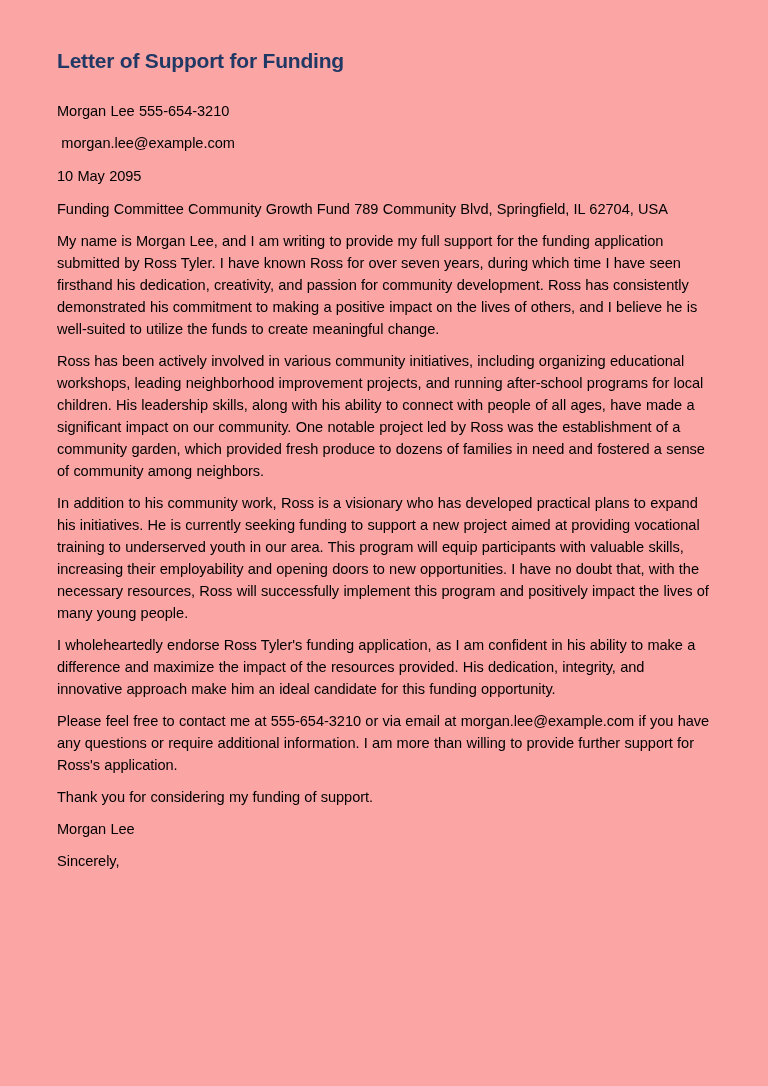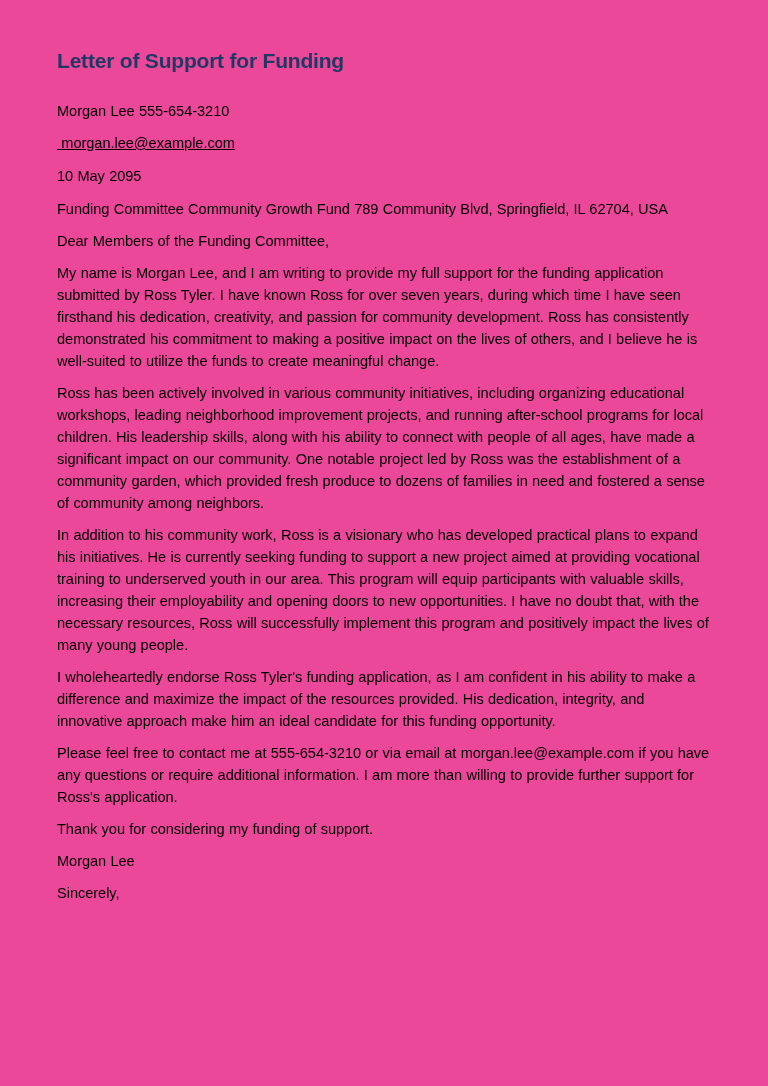--- a/index.html
+++ b/index.html
@@ -12,61 +12,60 @@
     width: 768px;
     height: 1086px;
     font-family: "Liberation Sans", "DejaVu Sans", sans-serif;
     color: #000000;
     overflow: hidden;
   }
 
   .page {
     width: 768px;
     height: 1086px;
-    background: #ec4899;
+    background: #fca5a5;
     padding: 47px 56px 40px 57px;
   }
 
   .doc-title {
     font-size: 21px;
     line-height: 28px;
     font-weight: 700;
     color: #1F3864;
     margin-bottom: 25px;
     letter-spacing: -0.2px;
   }
 
   .para {
     font-size: 14.6px;
     line-height: 22px;
     margin-bottom: 10px;
     letter-spacing: -0.05px;
     word-spacing: 0.3px;
   }
 
-  .pre-space { white-space: pre-wrap; text-decoration: underline; }
+  .pre-space { white-space: pre-wrap; }
 
   .spaced-before { margin-top: 11px; }
 </style>
 </head>
 <body>
 
 <div class="page">
 
   <h1 class="doc-title">Letter of Support for Funding</h1>
 
   <p class="para">Morgan Lee 555-654-3210</p>
 
   <p class="para pre-space"> morgan.lee@example.com</p>
 
   <p class="para spaced-before">10 May 2095</p>
 
   <p class="para spaced-before">Funding Committee Community Growth Fund 789 Community Blvd, Springfield, IL 62704, USA</p>
 
-  <p class="para">Dear Members of the Funding Committee,</p>
 
   <p class="para">My name is Morgan Lee, and I am writing to provide my full support for the funding application submitted by Ross Tyler. I have known Ross for over seven years, during which time I have seen firsthand his dedication, creativity, and passion for community development. Ross has consistently demonstrated his commitment to making a positive impact on the lives of others, and I believe he is well-suited to utilize the funds to create meaningful change.</p>
 
   <p class="para">Ross has been actively involved in various community initiatives, including organizing educational workshops, leading neighborhood improvement projects, and running after-school programs for local children. His leadership skills, along with his ability to connect with people of all ages, have made a significant impact on our community. One notable project led by Ross was the establishment of a community garden, which provided fresh produce to dozens of families in need and fostered a sense of community among neighbors.</p>
 
   <p class="para">In addition to his community work, Ross is a visionary who has developed practical plans to expand his initiatives. He is currently seeking funding to support a new project aimed at providing vocational training to underserved youth in our area. This program will equip participants with valuable skills, increasing their employability and opening doors to new opportunities. I have no doubt that, with the necessary resources, Ross will successfully implement this program and positively impact the lives of many young people.</p>
 
   <p class="para">I wholeheartedly endorse Ross Tyler's funding application, as I am confident in his ability to make a difference and maximize the impact of the resources provided. His dedication, integrity, and innovative approach make him an ideal candidate for this funding opportunity.</p>
 
   <p class="para">Please feel free to contact me at 555-654-3210 or via email at morgan.lee@example.com if you have any questions or require additional information. I am more than willing to provide further support for Ross's application.</p>

